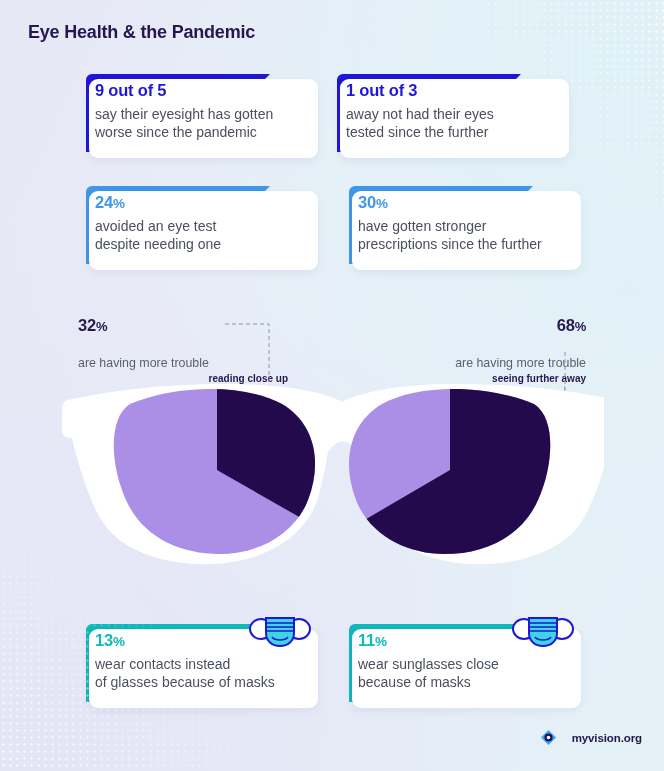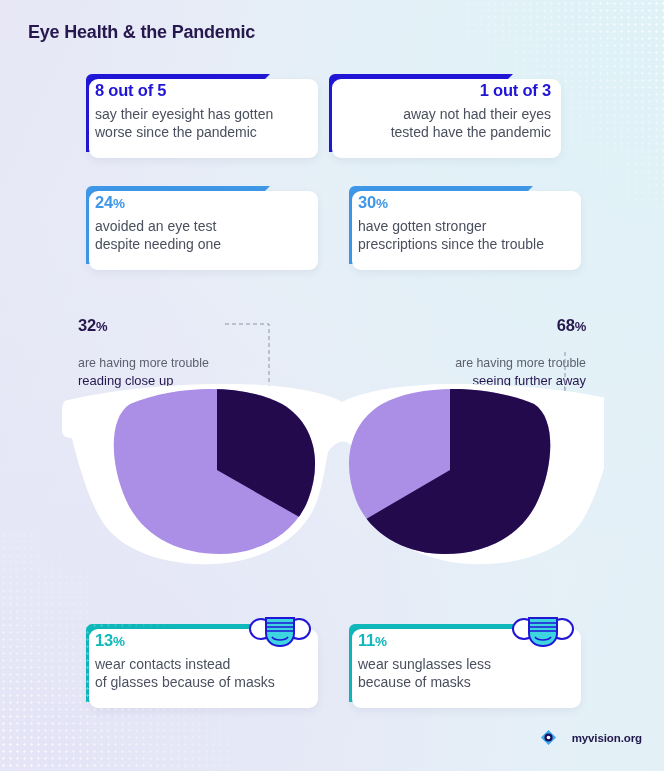--- a/index.html
+++ b/index.html
@@ -63,21 +63,21 @@
   .card-blue   .big{color:#3f97e8;}
   .card-teal   .big{color:#0fb8ba;}
 
   .mask-icon{position:absolute;top:-7px;right:6px;}
 
   
   .callout{position:absolute;}
   .callout .pct{font-size:16.5px;font-weight:bold;color:#26174f;letter-spacing:-.2px;}
   .callout .pct .unit{font-size:13px;}
   .callout .l1{font-size:12.4px;color:#5a5f6e;line-height:1.35;margin-top:20px;}
-  .callout .l2{font-size:13px;color:#26174f;font-weight:normal;line-height:1.35;}
+  .callout .l2{font-size:10px;color:#26174f;font-weight:bold;line-height:1.35;text-align:right;}
   .callout.right{text-align:right;}
 
   .glasses{position:absolute;left:60px;top:378px;}
   .leader{position:absolute;}
 
   .logo{
     position:absolute;right:22px;bottom:26px;
     display:flex;align-items:center;gap:16px;
   }
   .logo .word{font-size:11.5px;font-weight:bold;color:#20184a;letter-spacing:-.1px;}
@@ -88,38 +88,38 @@
 <div id="stage">
 
   <div class="title">Eye Health &amp; the Pandemic</div>
 
   <div class="card card-indigo" style="left:78px;top:68px;width:240px;height:90px;">
     <svg class="accent" viewBox="0 0 240 90" preserveAspectRatio="none">
       <path d="M8,84 L8,12 A6,6 0 0 1 14,6 L192,6 L178,20 L22,20 L22,84 Z" fill="#2116d6"></path>
     </svg>
     <div class="panel"></div>
     <div class="inner">
-      <div class="big"><span>8 out of </span><span class="unit" style="font-size:16.5px">5</span></div>
+      <div class="big"><span>9 out of </span><span class="unit" style="font-size:16.5px">5</span></div>
       <div class="desc">
         <div>say their eyesight has gotten</div>
         <div>worse since the pandemic</div>
       </div>
     </div>
   </div>
 
-  <div class="card card-indigo" style="left:321px;top:68px;width:240px;height:90px;text-align:right;">
+  <div class="card card-indigo" style="left:329px;top:68px;width:240px;height:90px;">
     <svg class="accent" viewBox="0 0 240 90" preserveAspectRatio="none">
       <path d="M8,84 L8,12 A6,6 0 0 1 14,6 L192,6 L178,20 L22,20 L22,84 Z" fill="#2116d6"></path>
     </svg>
     <div class="panel"></div>
     <div class="inner">
       <div class="big"><span>1 out of </span><span class="unit" style="font-size:16.5px">3</span></div>
       <div class="desc">
         <div>away not had their eyes</div>
-        <div>tested have the pandemic</div>
+        <div>tested since the further</div>
       </div>
     </div>
   </div>
 
   <div class="card card-blue" style="left:78px;top:180px;width:240px;height:90px;">
     <svg class="accent" viewBox="0 0 240 90" preserveAspectRatio="none">
       <path d="M8,84 L8,12 A6,6 0 0 1 14,6 L192,6 L178,20 L22,20 L22,84 Z" fill="#3f97e8"></path>
     </svg>
     <div class="panel"></div>
     <div class="inner">
@@ -133,21 +133,21 @@
 
   <div class="card card-blue" style="left:341px;top:180px;width:240px;height:90px;">
     <svg class="accent" viewBox="0 0 240 90" preserveAspectRatio="none">
       <path d="M8,84 L8,12 A6,6 0 0 1 14,6 L192,6 L178,20 L22,20 L22,84 Z" fill="#3f97e8"></path>
     </svg>
     <div class="panel"></div>
     <div class="inner">
       <div class="big"><span>30</span><span class="unit">%</span></div>
       <div class="desc">
         <div>have gotten stronger</div>
-        <div>prescriptions since the trouble</div>
+        <div>prescriptions since the further</div>
       </div>
     </div>
   </div>
 
   <div class="callout" style="left:78px;top:316px;width:210px;">
     <div class="pct"><span>32</span><span class="unit">%</span></div>
     <div class="l1">are having more trouble</div>
     <div class="l2">reading close up</div>
   </div>
 
@@ -234,21 +234,21 @@
     <svg class="mask-icon" width="64" height="40" viewBox="0 0 64 40">
       <ellipse cx="13" cy="18" rx="11" ry="10" fill="#ffffff" stroke="#2116d6" stroke-width="2"></ellipse>
       <ellipse cx="51" cy="18" rx="11" ry="10" fill="#ffffff" stroke="#2116d6" stroke-width="2"></ellipse>
       <path d="M18,7 L46,7 L46,22 C46,30 40,35 32,35 C24,35 18,30 18,22 Z" fill="#3dd6e0" stroke="#2116d6" stroke-width="2"></path>
       <path d="M19,12 H45 M19,16 H45 M19,20 H45" stroke="#2116d6" stroke-width="1.4"></path>
       <path d="M24,26 C27,30 37,30 40,26" fill="none" stroke="#2116d6" stroke-width="1.6"></path>
     </svg>
     <div class="inner">
       <div class="big"><span>11</span><span class="unit">%</span></div>
       <div class="desc">
-        <div>wear sunglasses less</div>
+        <div>wear sunglasses close</div>
         <div>because of masks</div>
       </div>
     </div>
   </div>
 
   <div class="logo">
     <svg width="15" height="15" viewBox="0 0 20 20">
       <path d="M10,0 L20,10 L10,20 L0,10 Z" fill="#3aa7ef"></path>
       <circle cx="10" cy="10" r="5.4" fill="#1c1059"></circle>
       <circle cx="10" cy="10" r="2.4" fill="#ffffff"></circle>

